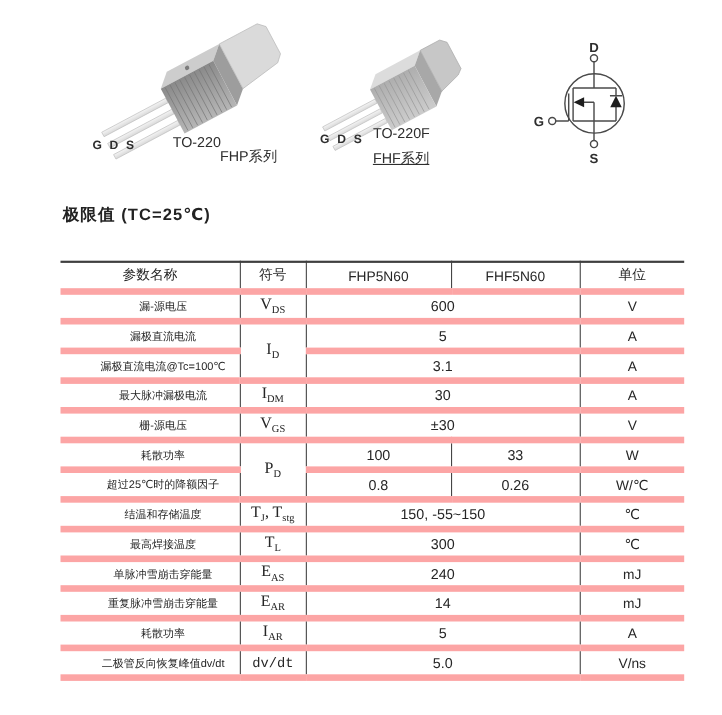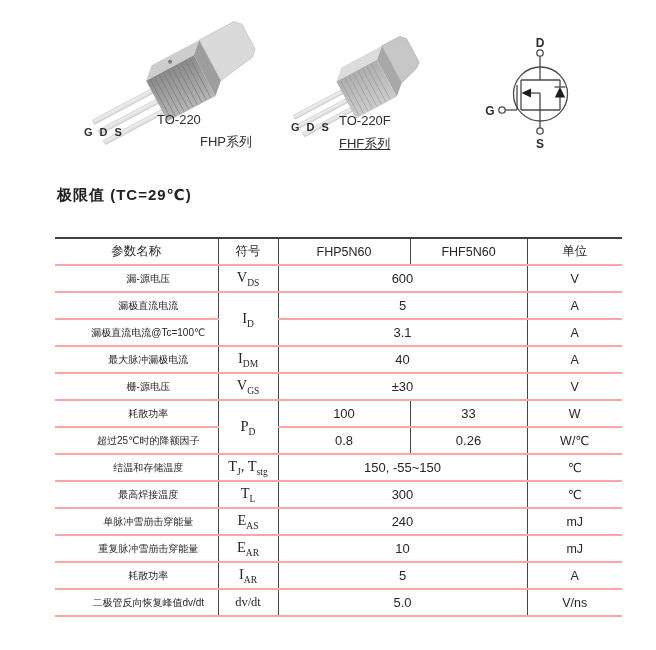--- a/index.html
+++ b/index.html
@@ -15,34 +15,34 @@
   .section-title { font-size:15px; font-weight:bold; letter-spacing:1px; color:#222; }
   .sym-label { font-size:12px; font-weight:bold; fill:#2e2e2e; }
 
   table.limits {
     position:absolute; left:55px; top:237px; width:567px;
     border-collapse:collapse; table-layout:fixed;
     border-top:2px solid #3f3f3f;
   }
   table.limits th, table.limits td {
     height:27px; vertical-align:middle; text-align:center;
-    border-bottom:2px solid #fca5a5; font-weight:normal;
+    border-bottom:6px solid #fca5a5; font-weight:normal;
     color:#262626; overflow:hidden; white-space:nowrap;
   }
   table.limits th { font-size:12.5px; }
   td.param { text-align:left; padding-left:24px; font-size:10px; }
   td.val   { font-size:13px; }
   td.unit  { font-size:12.5px; }
   .bl { border-left:1px solid #454545;margin-top:41px; }
   td.sym {
     font-family:"Liberation Serif","DejaVu Serif",serif;
     font-size:14.5px;
   }
   td.sym sub { font-size:9.5px; }
-  td.sym.sans { font-family:Liberation Serif, serif; font-size:12.5px;text-align:center; }
+  td.sym.sans { font-family:Liberation Mono, monospace; font-size:12.5px;text-align:center; }
   svg { display:block; overflow:visible; }
 </style>
 </head>
 <body>
 
 <div class="page">
 
   <svg class="abs" style="left:65px; top:18px;" width="220" height="122" viewBox="0 0 220 122">
     <defs>
       <linearGradient id="gBody1" x1="0" y1="0" x2="0" y2="1">
@@ -73,21 +73,21 @@
         <line x1="122" y1="41" x2="122" y2="85"></line>
           <line x1="127" y1="41" x2="127" y2="85"></line>
         <line x1="132" y1="41" x2="132" y2="85"></line>
           <line x1="137" y1="41" x2="137" y2="85"></line>
       </g>
       <polygon points="154,29 193,29 199,35 199,63 193,69 154,75" fill="#dadada" stroke="#b8b8b8" stroke-width="0.6"></polygon>
       <circle cx="118" cy="34.5" r="2" fill="#7d7d7d"></circle>
     </g>
   </svg>
   <div class="abs pin-label" style="left:84px; top:126px;">G D S</div>
-  <div class="abs pkg-label" style="left:157px; top:112px;">TO-220</div>
+  <div class="abs pkg-label" style="left:157px; top:122px;">TO-220</div>
   <div class="abs pkg-label" style="left:153px; top:133px;margin-left:47px;">FHP系列</div>
 
   <svg class="abs" style="left:272px; top:28px;" width="175" height="112" viewBox="0 0 175 112">
     <defs>
       <linearGradient id="gBody2" x1="0" y1="0" x2="0" y2="1">
         <stop offset="0" stop-color="#aeaeae"></stop>
           <stop offset="1" stop-color="#cccccc"></stop>
       </linearGradient>
     </defs>
     <g transform="translate(0,8) rotate(-28 87 56)">
@@ -135,21 +135,21 @@
       <circle cx="22" cy="95" r="3.2" fill="#ffffff"></circle>
       <circle cx="60" cy="116" r="3.2" fill="#ffffff"></circle>
     </g>
     <polygon points="41.5,78 51,73.5 51,82.5" fill="#1d1d1d"></polygon>
     <polygon points="80,72 74.8,82.5 85.2,82.5" fill="#1d1d1d"></polygon>
     <text class="sym-label" x="60" y="32" text-anchor="middle">D</text>
     <text class="sym-label" x="10" y="99.5" text-anchor="middle">G</text>
     <text class="sym-label" x="60" y="133" text-anchor="middle">S</text>
   </svg>
 
-  <div class="abs section-title" style="left:57px; top:186px;">极限值  (TC=29℃)</div>
+  <div class="abs section-title" style="left:57px; top:186px;">极限值  (TC=25℃)</div>
 
   <table class="limits">
     <colgroup>
       <col style="width:163px">
         <col style="width:60px">
         <col style="width:132px">
         <col style="width:117px">
         <col style="width:95px">
     </colgroup>
     <thead>
@@ -175,21 +175,21 @@
         <td class="unit bl">A</td>
       </tr>
       <tr>
         <td class="param">漏极直流电流@Tc=100℃</td>
         <td class="val bl" colspan="2">3.1</td>
         <td class="unit bl">A</td>
       </tr>
       <tr>
         <td class="param">最大脉冲漏极电流</td>
         <td class="sym bl"><span>I</span><sub>DM</sub></td>
-        <td class="val bl" colspan="2">40</td>
+        <td class="val bl" colspan="2">30</td>
         <td class="unit bl">A</td>
       </tr>
       <tr>
         <td class="param">栅-源电压</td>
         <td class="sym bl"><span>V</span><sub>GS</sub></td>
         <td class="val bl" colspan="2">±30</td>
         <td class="unit bl">V</td>
       </tr>
       <tr>
         <td class="param">耗散功率</td>
@@ -218,21 +218,21 @@
       </tr>
       <tr>
         <td class="param">单脉冲雪崩击穿能量</td>
         <td class="sym bl"><span>E</span><sub>AS</sub></td>
         <td class="val bl" colspan="2">240</td>
         <td class="unit bl">mJ</td>
       </tr>
       <tr>
         <td class="param">重复脉冲雪崩击穿能量</td>
         <td class="sym bl"><span>E</span><sub>AR</sub></td>
-        <td class="val bl" colspan="2">10</td>
+        <td class="val bl" colspan="2">14</td>
         <td class="unit bl">mJ</td>
       </tr>
       <tr>
         <td class="param">耗散功率</td>
         <td class="sym bl"><span>I</span><sub>AR</sub></td>
         <td class="val bl" colspan="2">5</td>
         <td class="unit bl">A</td>
       </tr>
       <tr>
         <td class="param">二极管反向恢复峰值dv/dt</td>

